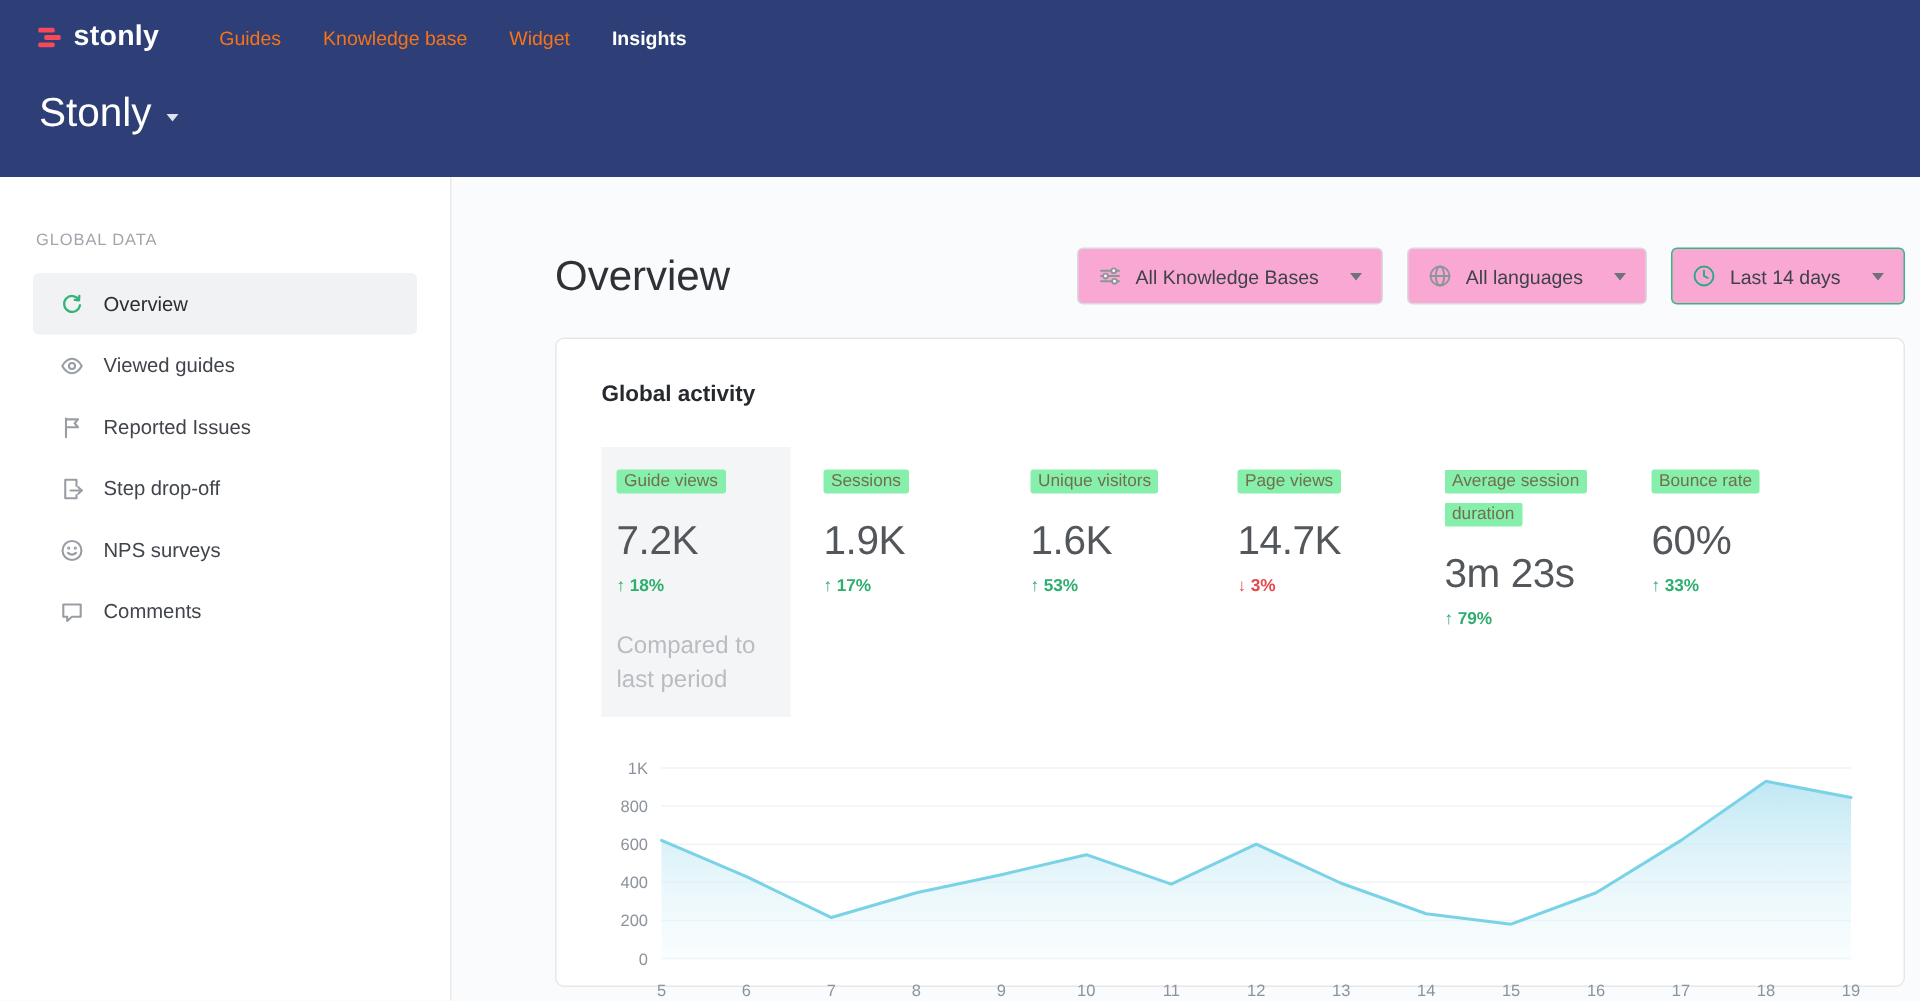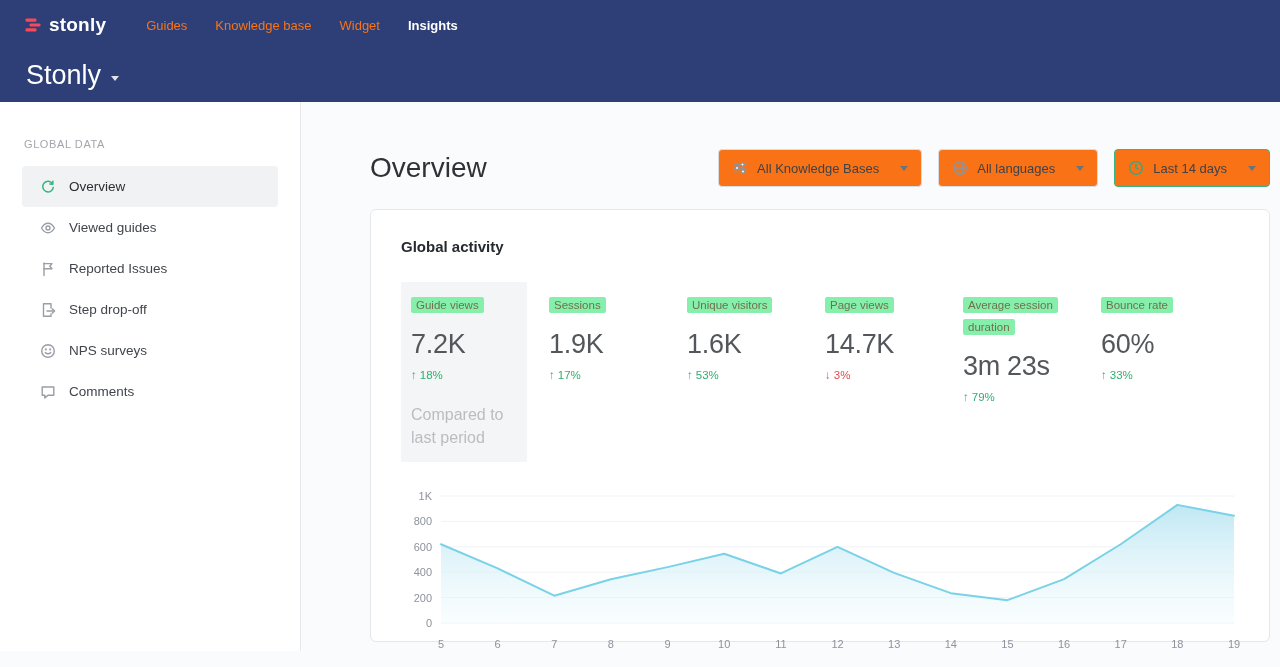--- a/index.html
+++ b/index.html
@@ -1,20 +1,20 @@
 <!DOCTYPE html>
 <html><head>
 <meta charset="utf-8">
 <style>
   *{box-sizing:border-box;margin:0;padding:0}
   html,body{width:1280px;height:667px}
   body{font-family:"Liberation Sans",sans-serif;background:#fafbfc;overflow:hidden}
 
   
-  .header{height:102px;background:#2d3f76;padding:10px 24px 0}
+  .header{height:118px;background:#2d3f76;padding:10px 24px 0}
   .navbar{display:flex;align-items:center;height:30px}
   .logo{display:flex;align-items:center;gap:7px;margin-right:26px;cursor:pointer}
   .logo-text{color:#fff;font-size:19px;font-weight:700;letter-spacing:.2px}
   .nav-item{color:#f97316;font-size:13px;margin:0 14px;cursor:pointer;white-space:nowrap}
   .nav-item.active{color:#fff;font-weight:700}
   .ws-title{margin-top:20px;padding-left:2px;color:#fff;font-size:27px;font-weight:500;display:flex;align-items:center;gap:10px;cursor:pointer}
   .caret{width:0;height:0;border-left:4px solid transparent;border-right:4px solid transparent;border-top:5px solid #6d7178}
   .ws-title .caret{border-top-color:rgba(255,255,255,.85);margin-top:6px}
 
   
@@ -22,33 +22,33 @@
   .sidebar{width:301px;background:#fff;border-right:1px solid #e7e9eb;padding-top:36px;flex:none}
   .sb-label{margin:0 0 16px 24px;font-size:11px;letter-spacing:.6px;color:#a2a6ac;font-weight:500}
   .sb-item{display:flex;align-items:center;gap:13px;height:41px;margin:0 22px;padding-left:18px;border-radius:4px;font-size:13.5px;color:#41454b;cursor:pointer}
   .sb-item.active{background:#f1f2f4;color:#2b2e33}
   .sb-item svg{flex:none}
 
   .main{flex:1;padding:47px 10px 0 69px}
   .main-header{display:flex;justify-content:space-between;align-items:center;width:900px}
   .page-title{font-size:28px;color:#2e3135;font-weight:400}
   .filters{display:flex;gap:16px}
-  .filter{height:38px;background:#f97316;border:1px solid #d9dbdf;border-radius:4px;display:flex;align-items:center;gap:9px;padding:16px 13px;font-size:13px;color:#3e4247;cursor:pointer;white-space:nowrap}
+  .filter{height:38px;background:#f9a8d4;border:1px solid #d9dbdf;border-radius:4px;display:flex;align-items:center;gap:9px;padding:16px 13px;font-size:13px;color:#3e4247;cursor:pointer;white-space:nowrap}
   .filter .caret{margin-left:12px}
   .filter.accent{border-color:#39b584}
 
   
   .card{margin-top:22px;width:900px;height:433px;background:#fff;border:1px solid #e5e7e9;border-radius:6px;padding:28px 30px 0}
   .card-title{font-size:15px;font-weight:700;color:#26292d}
   .metrics{display:flex;margin-top:27px}
   .metric{flex:1;padding:13px 12px 13px 0;cursor:pointer}
   .metric.selected{flex:none;width:126px;background:#f4f5f6;padding-left:10px;margin-right:22px}
   .mlabel{display:inline;background:#86efac;color:#70714a;font-size:11.5px;font-weight:500;padding:2px 5px;line-height:1.9;border-radius:2px;-webkit-box-decoration-break:clone;box-decoration-break:clone}
   .mvalue{margin-top:12px;font-size:27px;color:#53575c;letter-spacing:-.3px}
-  .mchange{margin-top:9px;font-size:11.5px;font-weight:400;color:#2fae6f}
+  .mchange{margin-top:9px;font-size:11.5px;font-weight:700;color:#2fae6f}
   .mchange .arr{margin-right:3px}
   .mchange.down{color:#e5484f}
   .mnote{margin-top:22px;font-size:16px;color:#b9bdc2;line-height:1.45;max-width:100px}
   .chart-wrap{margin-top:22px}
   svg text{font-family:"Liberation Sans",sans-serif}
 </style>
 </head>
 <body>
 
 <div class="header">

